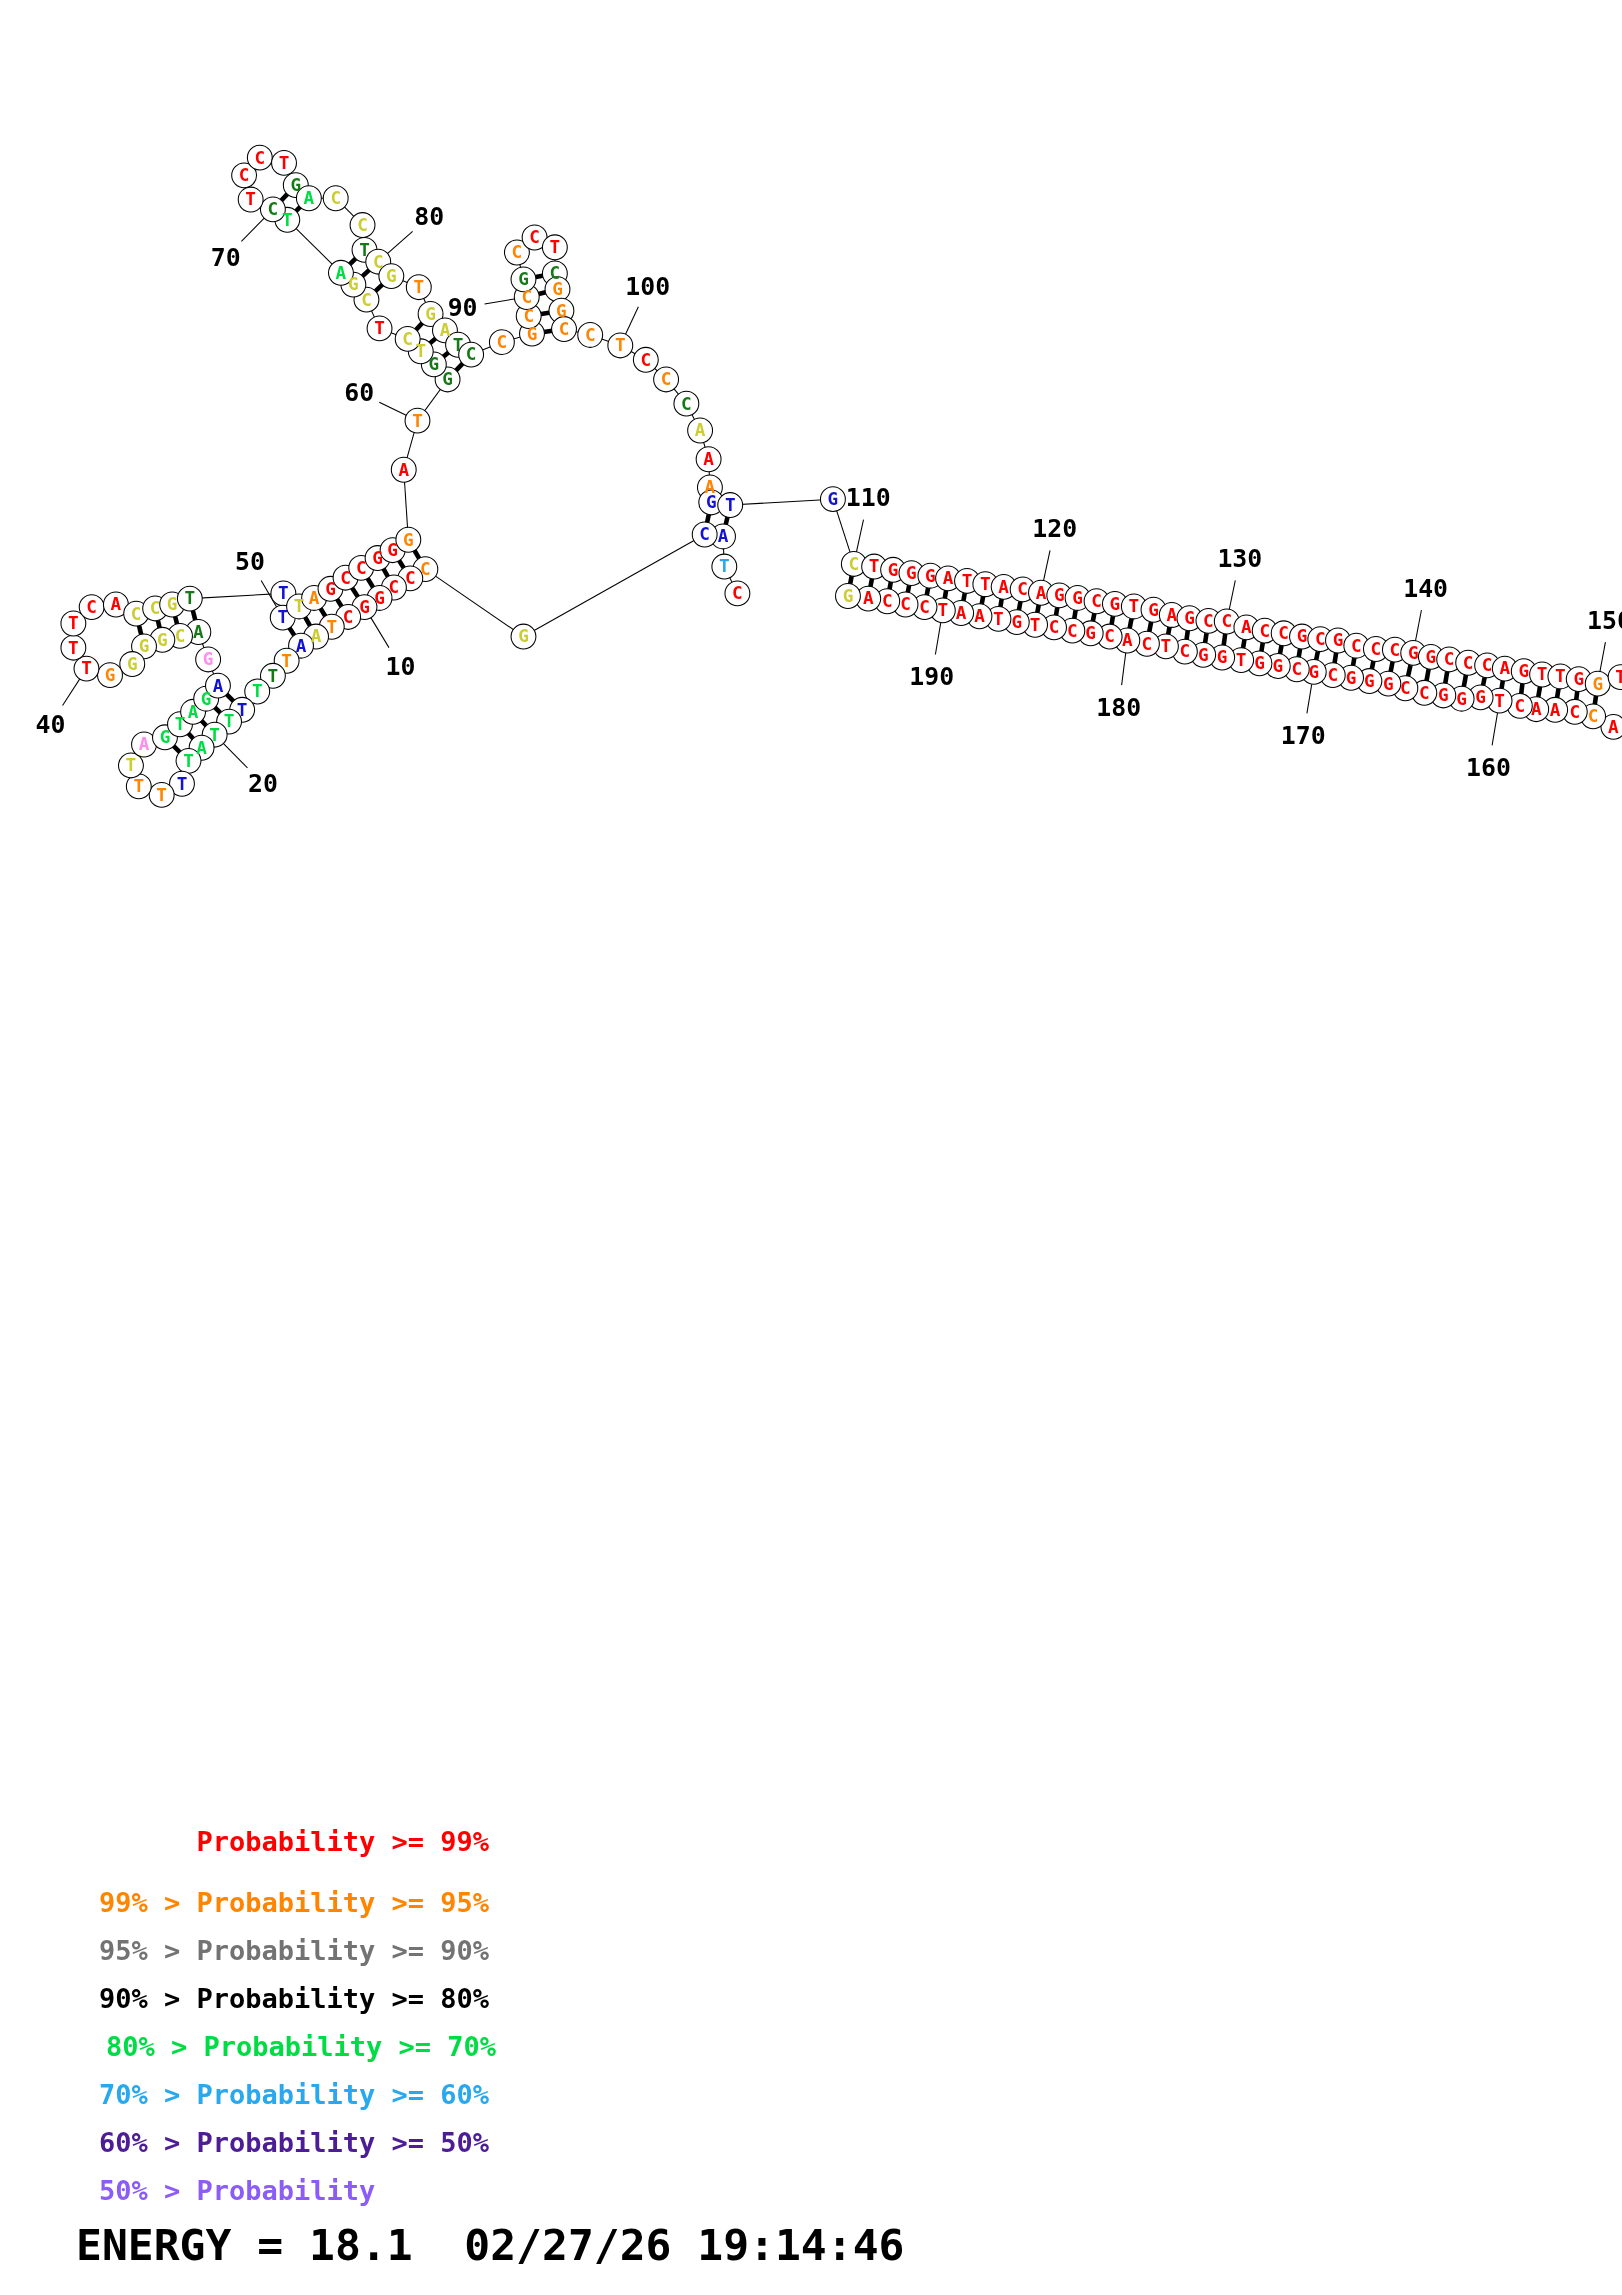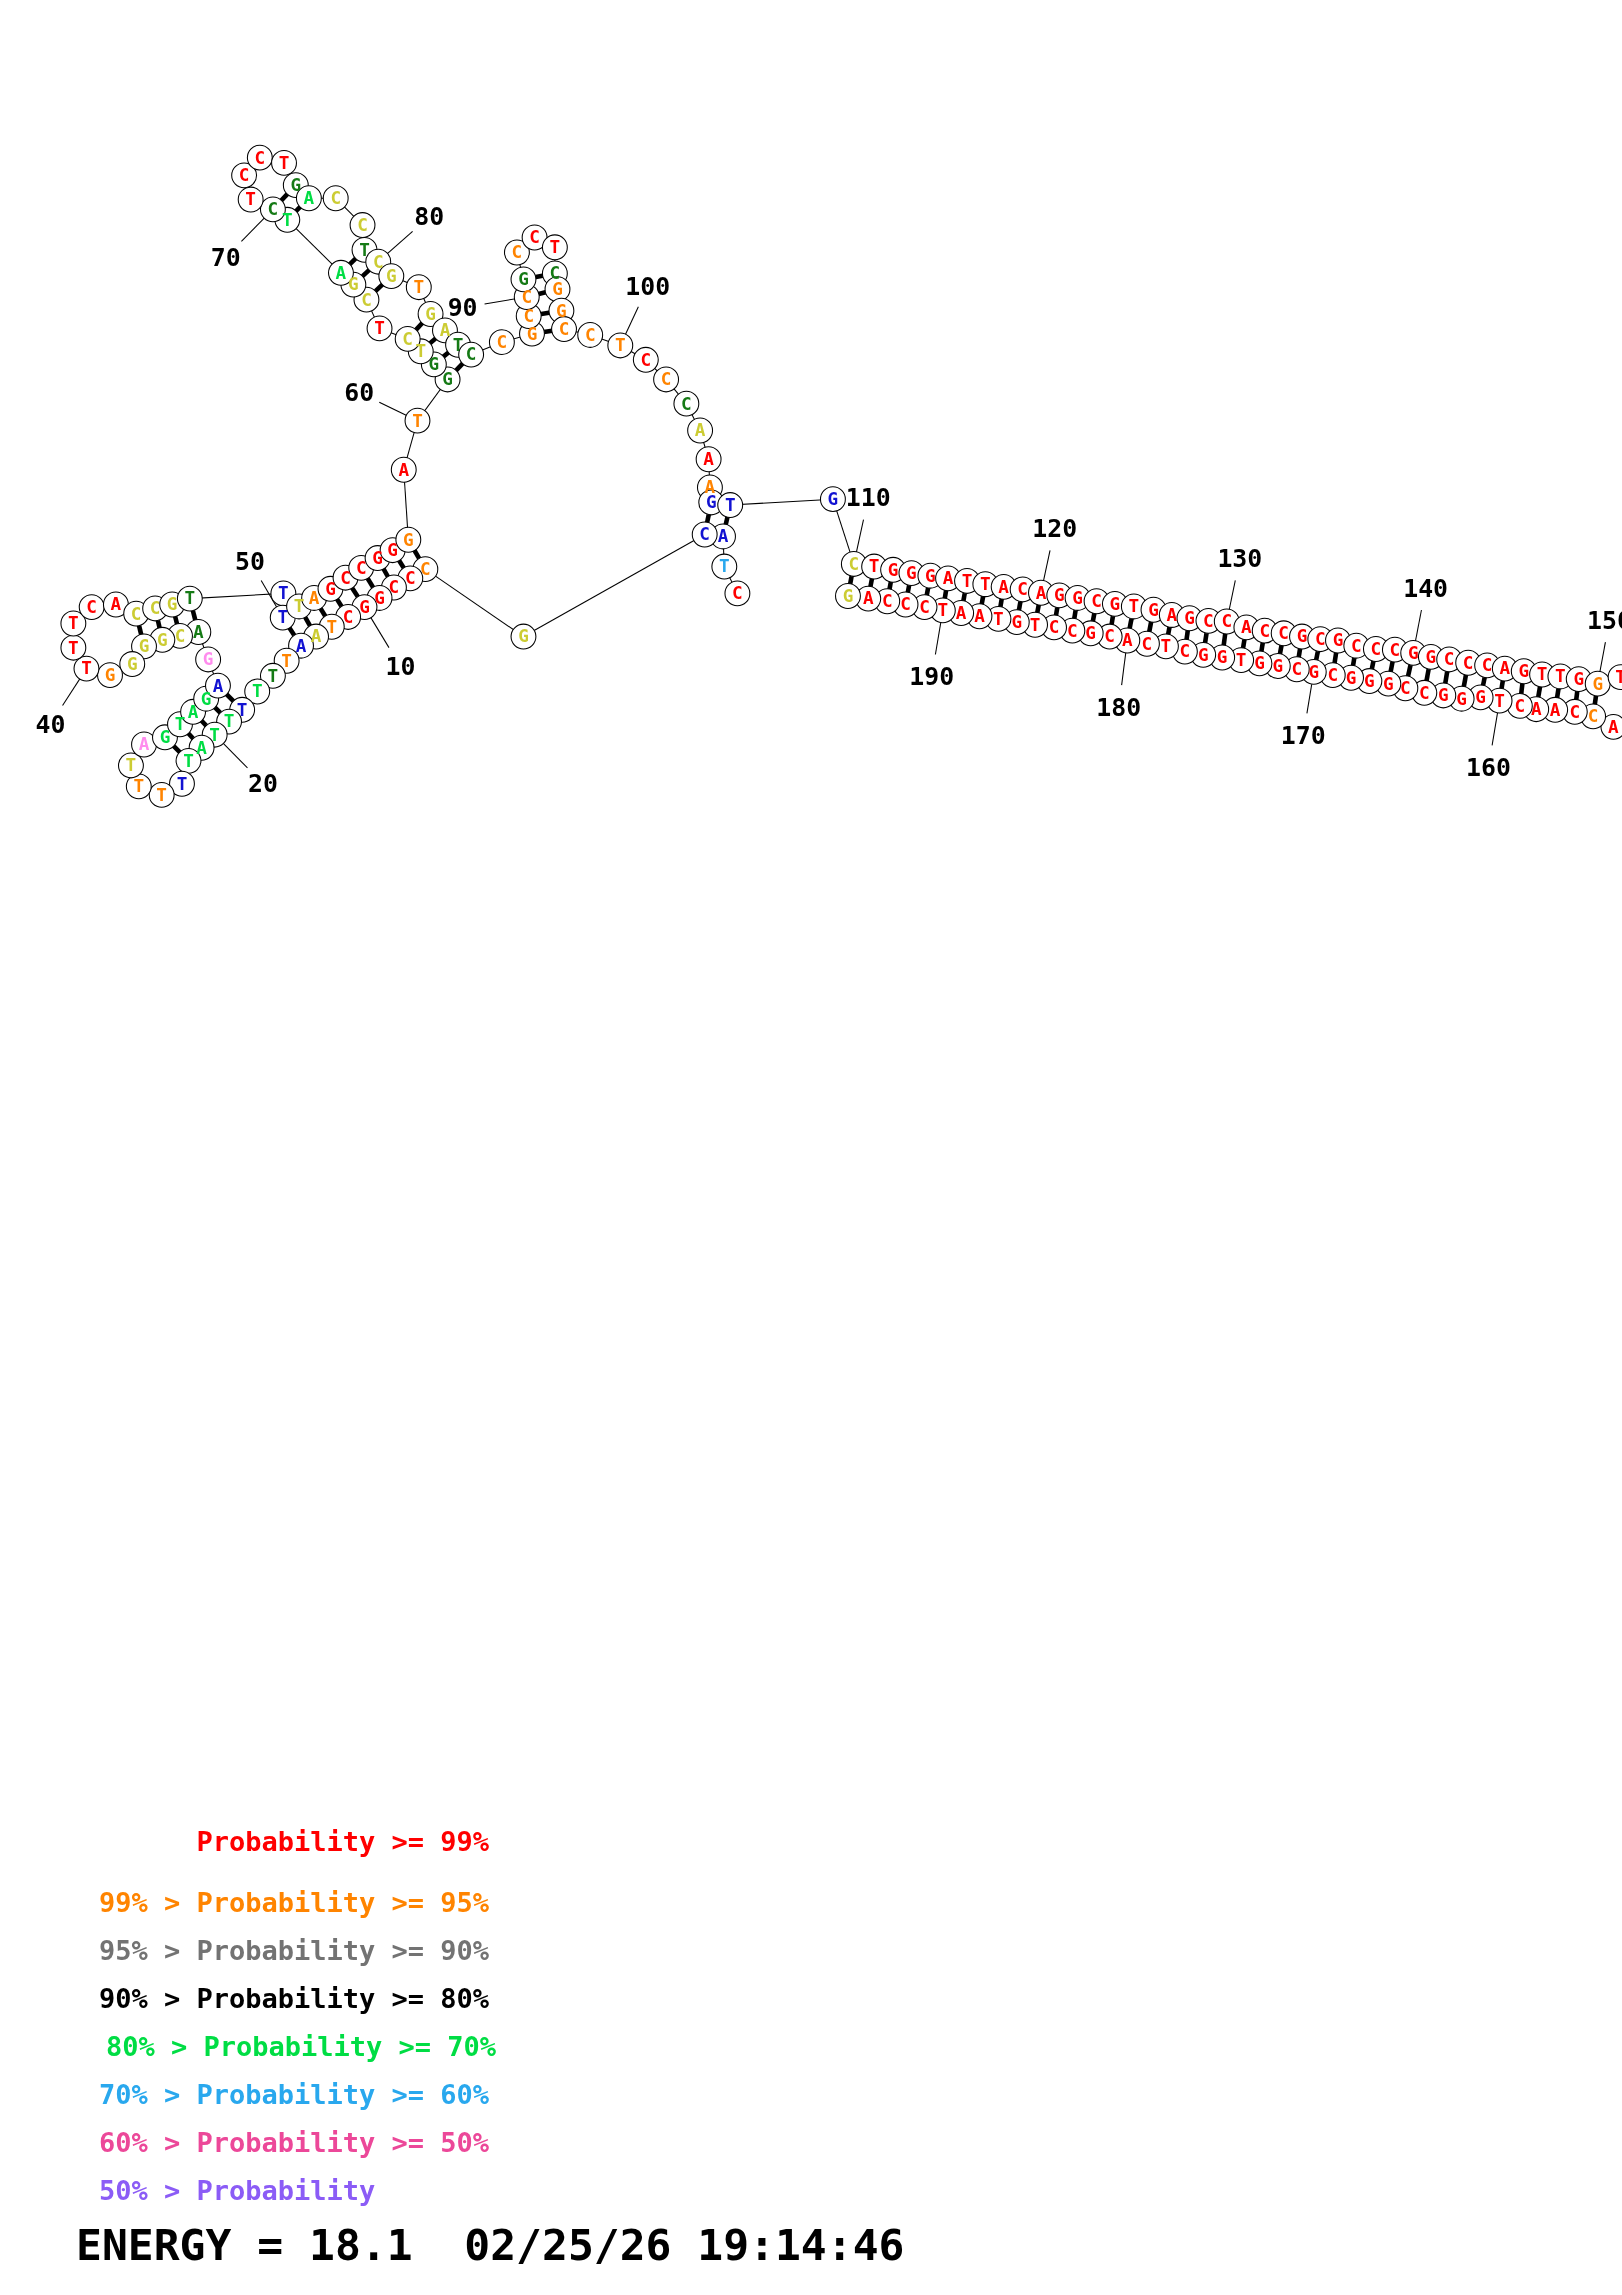--- a/index.html
+++ b/index.html
@@ -708,18 +708,18 @@
       <text x="1710" y="1081" dy="13" class="poslbl">180</text>
       <text x="1424" y="1034" dy="13" class="poslbl">190</text>
     </svg>
   <div id="legend">
       <div class="legend-row" style="color: rgb(255, 0, 0);">      Probability &gt;= 99%</div>
       <div class="legend-row" style="color: rgb(255, 132, 0); margin-top: 13px;">99% &gt; Probability &gt;= 95%</div>
       <div class="legend-row" style="color: #737373;">95% &gt; Probability &gt;= 90%</div>
       <div class="legend-row" style="color: #000000;">90% &gt; Probability &gt;= 80%</div>
       <div class="legend-row" style="color: rgb(0, 221, 68); margin-left: 7px;">80% &gt; Probability &gt;= 70%</div>
       <div class="legend-row" style="color: rgb(41, 168, 238);">70% &gt; Probability &gt;= 60%</div>
-      <div class="legend-row" style="color: #ec4899;">60% &gt; Probability &gt;= 50%</div>
+      <div class="legend-row" style="color: #4c1d95;">60% &gt; Probability &gt;= 50%</div>
       <div class="legend-row" style="color: #8b5cf6;">50% &gt; Probability</div>
     </div>
-  <div id="energy-line">ENERGY = 18.1  02/25/26 19:14:46</div>
+  <div id="energy-line">ENERGY = 18.1  02/27/26 19:14:46</div>
 </div>
 
 
 </body></html>

